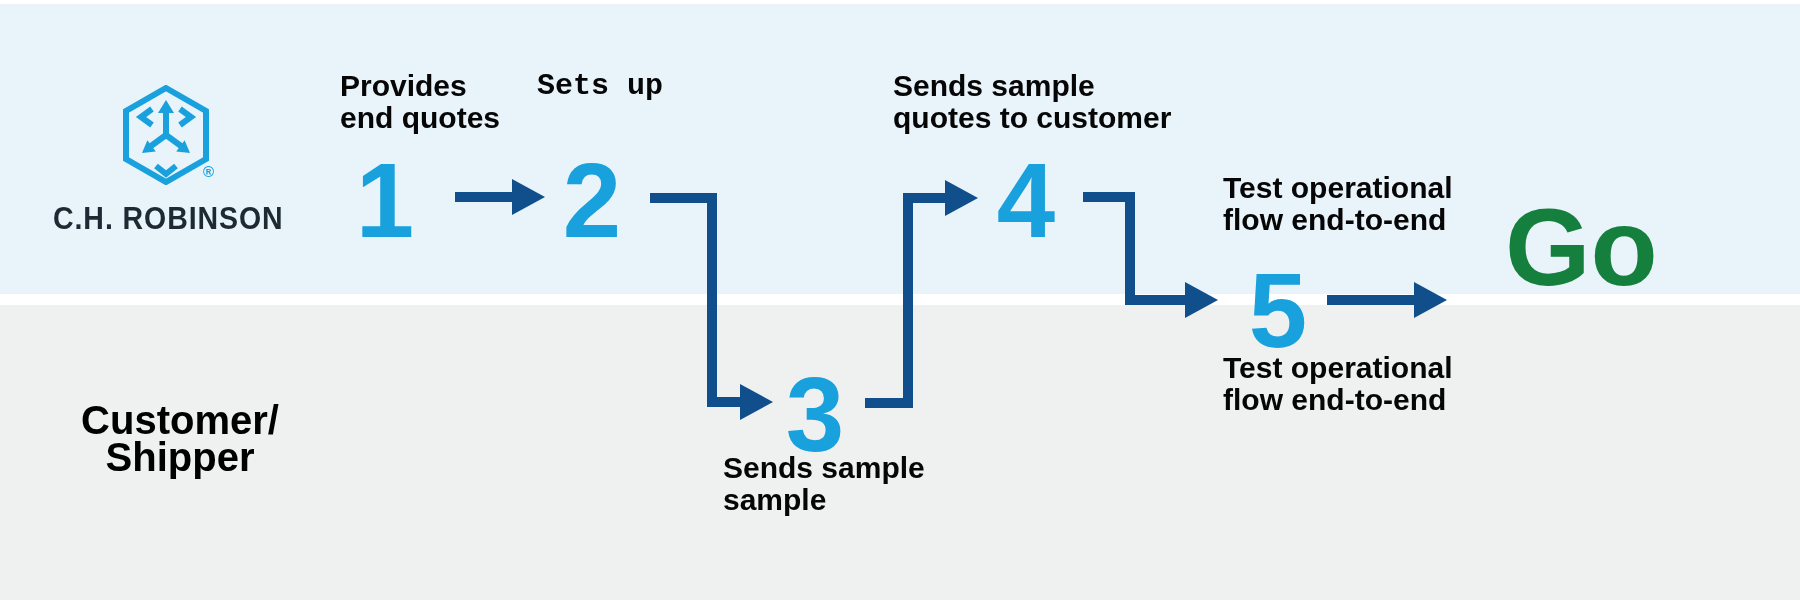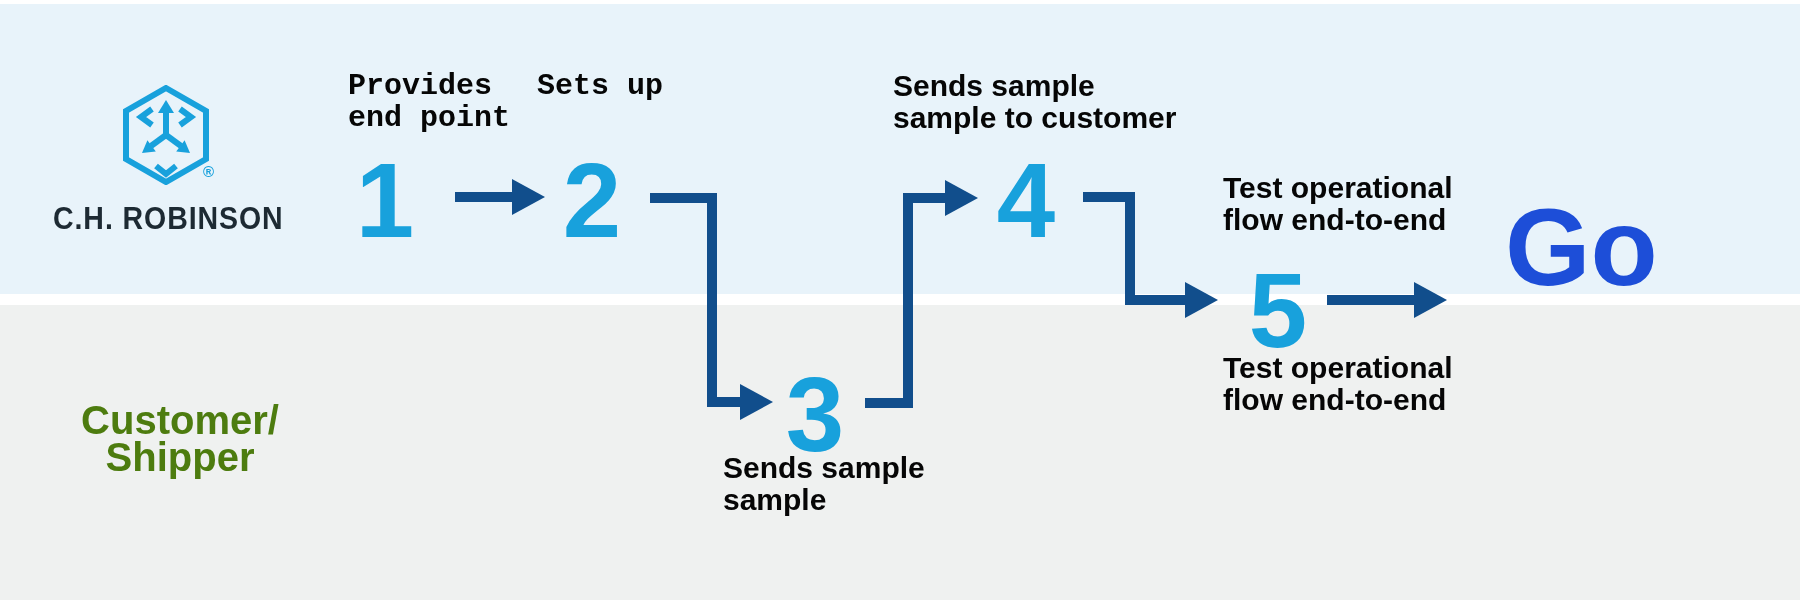--- a/index.html
+++ b/index.html
@@ -13,25 +13,25 @@
   .step-label{
     position:absolute;font-weight:bold;font-size:30px;line-height:32px;
     color:#060606;white-space:nowrap;
   }
   .step-number{
     position:absolute;font-weight:bold;font-size:105px;line-height:105px;
     color:#18A1DC;width:120px;text-align:center;
   }
   .go-live{
     position:absolute;left:1505px;top:198px;font-weight:bold;font-size:110px;
-    line-height:98px;color:#1d4ed8;white-space:nowrap;
+    line-height:98px;color:#15803d;white-space:nowrap;
   }
   .customer{
     position:absolute;left:40px;top:402px;width:280px;text-align:center;
-    font-weight:bold;font-size:40px;line-height:37px;color:#4d7c0f;
+    font-weight:bold;font-size:40px;line-height:37px;color:#000000;
   }
   .wordmark{
     position:absolute;left:53px;top:201px;font-weight:bold;font-size:31px;
     color:#1D2A33;letter-spacing:1px;transform:scaleX(0.92);transform-origin:left center;
     white-space:nowrap;
   }
   .logo{position:absolute;left:120px;top:85px;}
   .reg-mark{position:absolute;left:203px;top:163px;font-size:15px;font-weight:bold;color:#18A1DC;}
   .nav{stroke:#114E8C;stroke-width:10;fill:none;stroke-linejoin:miter;stroke-linecap:butt;}
   .nav-head{fill:#114E8C;}
@@ -75,40 +75,40 @@
     <path class="nav" d="M865,403 H908 V198 H945"></path>
     <polygon class="nav-head" points="945,180 945,216 978,198"></polygon>
 
     <path class="nav" d="M1083,197 H1130 V300 H1185"></path>
     <polygon class="nav-head" points="1185,282 1185,318 1218,300"></polygon>
 
     <path class="nav" d="M1327,300 H1414"></path>
     <polygon class="nav-head" points="1414,282 1414,318 1447,300"></polygon>
   </svg>
 
-  <div class="step-label" style="left:348px;top:70px;font-family:Liberation Mono, monospace;">
+  <div class="step-label" style="left:340px;top:70px;">
     <span>Provides</span><br>
-    <span>end point</span>
+    <span>end quotes</span>
   </div>
   <div class="step-number" style="left:325px;top:148px;">1</div>
 
   <div class="step-label" style="left:537px;top:70px;font-family:Liberation Mono, monospace;">
     <span>Sets up</span><br>
   </div>
   <div class="step-number" style="left:532px;top:148px;">2</div>
 
   <div class="step-number" style="left:755px;top:362px;">3</div>
   <div class="step-label" style="left:723px;top:452px;">
     <span>Sends sample</span><br>
     <span>sample</span>
   </div>
 
   <div class="step-label" style="left:893px;top:70px;">
     <span>Sends sample</span><br>
-    <span>sample to customer</span>
+    <span>quotes to customer</span>
   </div>
   <div class="step-number" style="left:966px;top:148px;">4</div>
 
   <div class="step-label" style="left:1223px;top:172px;">
     <span>Test operational</span><br>
     <span>flow end-to-end</span>
   </div>
   <div class="step-number" style="left:1218px;top:258px;">5</div>
   <div class="step-label" style="left:1223px;top:352px;">
     <span>Test operational</span><br>

